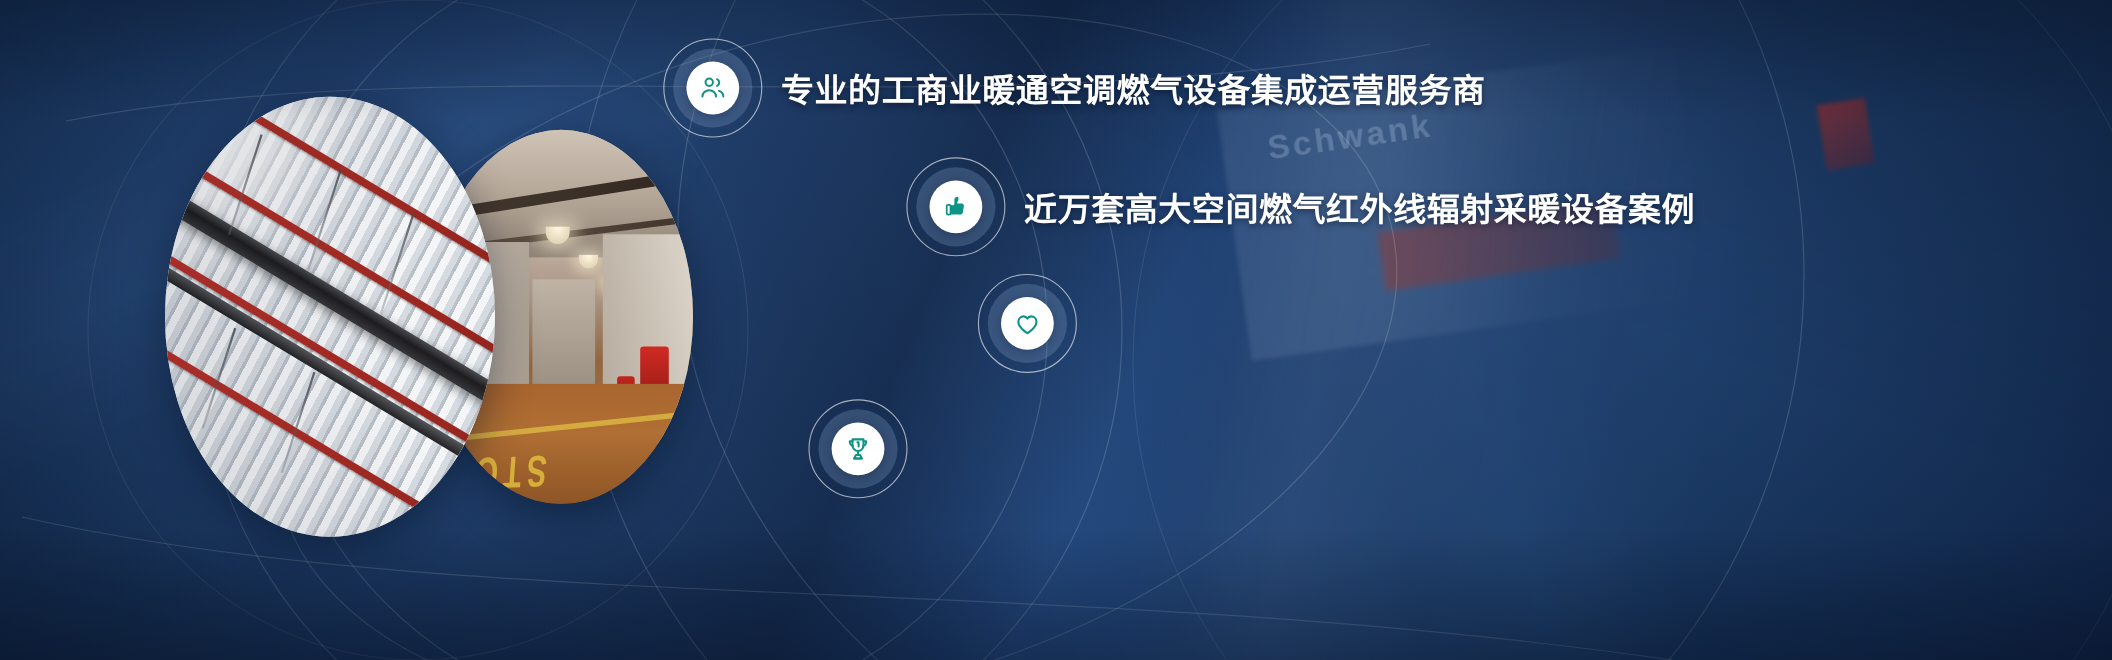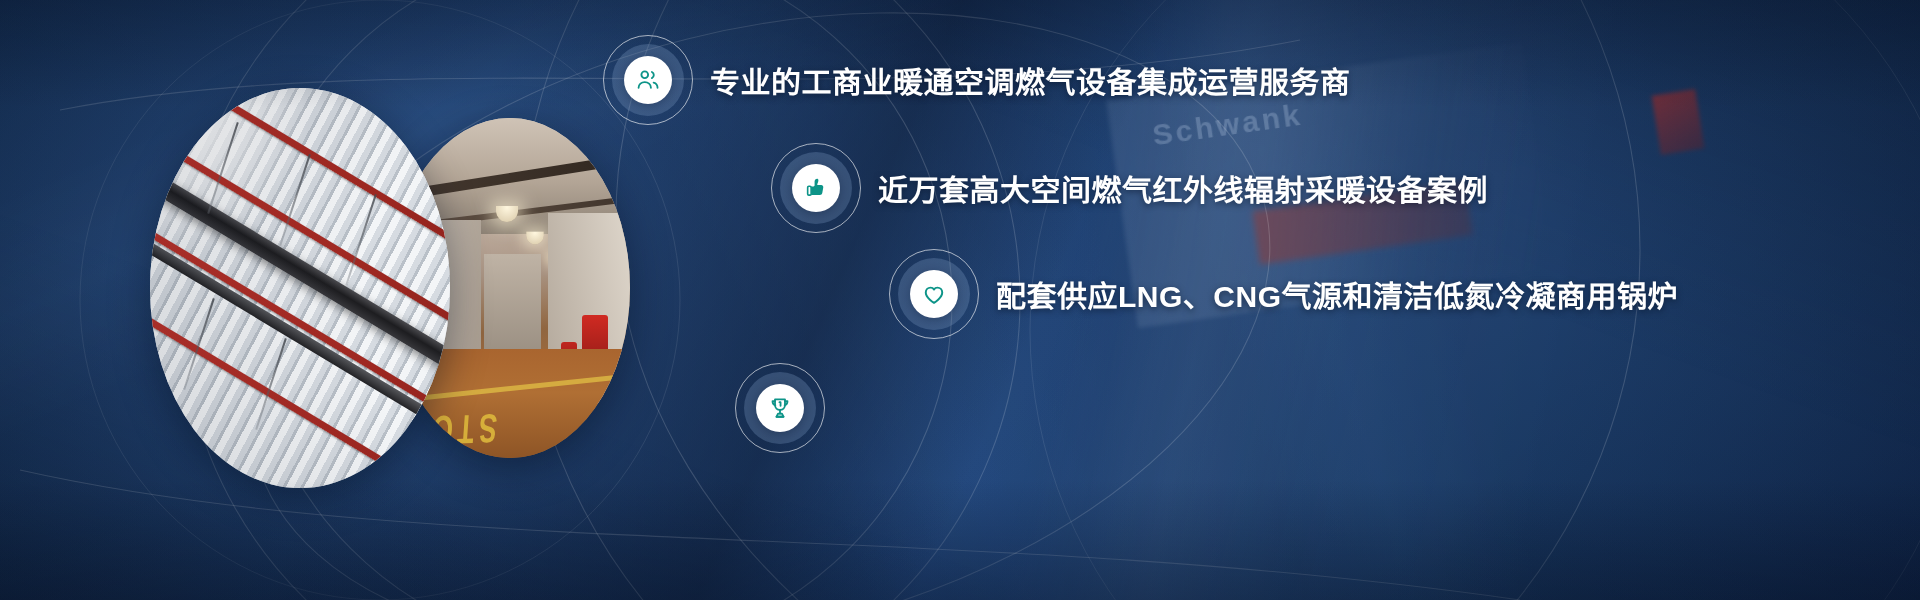--- a/index.html
+++ b/index.html
@@ -195,21 +195,21 @@
 
   
   .features { position:absolute; left:0; top:0; width:1920px; height:600px; }
   .feature {
     position:absolute;
     display:flex; align-items:center;
     gap:26px;
     white-space:nowrap;
   }
   .f1 { left:612px;  top:44px;  }
-  .f2 { left:780px;  top:152px; }
+  .f2 { left:833px;  top:152px; }
   .f3 { left:898px;  top:258px; }
   .f4 { left:744px;  top:372px; }
 
   .badge {
     position:relative;
     width:72px; height:72px;
     flex:0 0 72px;
     display:flex; align-items:center; justify-content:center;
   }
   .badge .ring-out {
@@ -342,21 +342,20 @@
     <div class="feature f3">
       <div class="badge">
         <div class="ring-out"></div>
         <div class="ring-mid"></div>
         <div class="disc">
           <svg width="26" height="26" viewBox="0 0 24 24" fill="none" stroke="#0d9488" stroke-width="1.8" stroke-linejoin="round">
             <path d="M12 20.2s-7.6-4.6-7.6-9.6c0-2.6 2-4.5 4.4-4.5 1.5 0 2.6.8 3.2 1.8.6-1 1.7-1.8 3.2-1.8 2.4 0 4.4 1.9 4.4 4.5 0 5-7.6 9.6-7.6 9.6z"></path>
           </svg>
         </div>
       </div>
-      <div class="feature-text">配套供应LNG、CNG气源和清洁低氮冷凝商用锅炉</div>
     </div>
 
     <div class="feature f4">
       <div class="badge">
         <div class="ring-out"></div>
         <div class="ring-mid"></div>
         <div class="disc">
           <svg width="26" height="26" viewBox="0 0 24 24" fill="none" stroke="#0d9488" stroke-width="1.7" stroke-linecap="round" stroke-linejoin="round">
             <path d="M7.4 4.1h9.2v5.1c0 2.6-2.1 4.6-4.6 4.6s-4.6-2-4.6-4.6z"></path>
             <path d="M7.4 5.6H5.1c0 2.4 1 3.6 2.6 3.9"></path>

